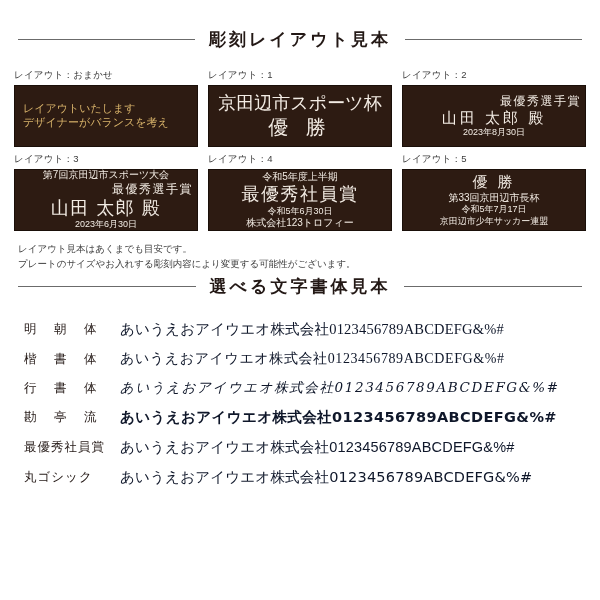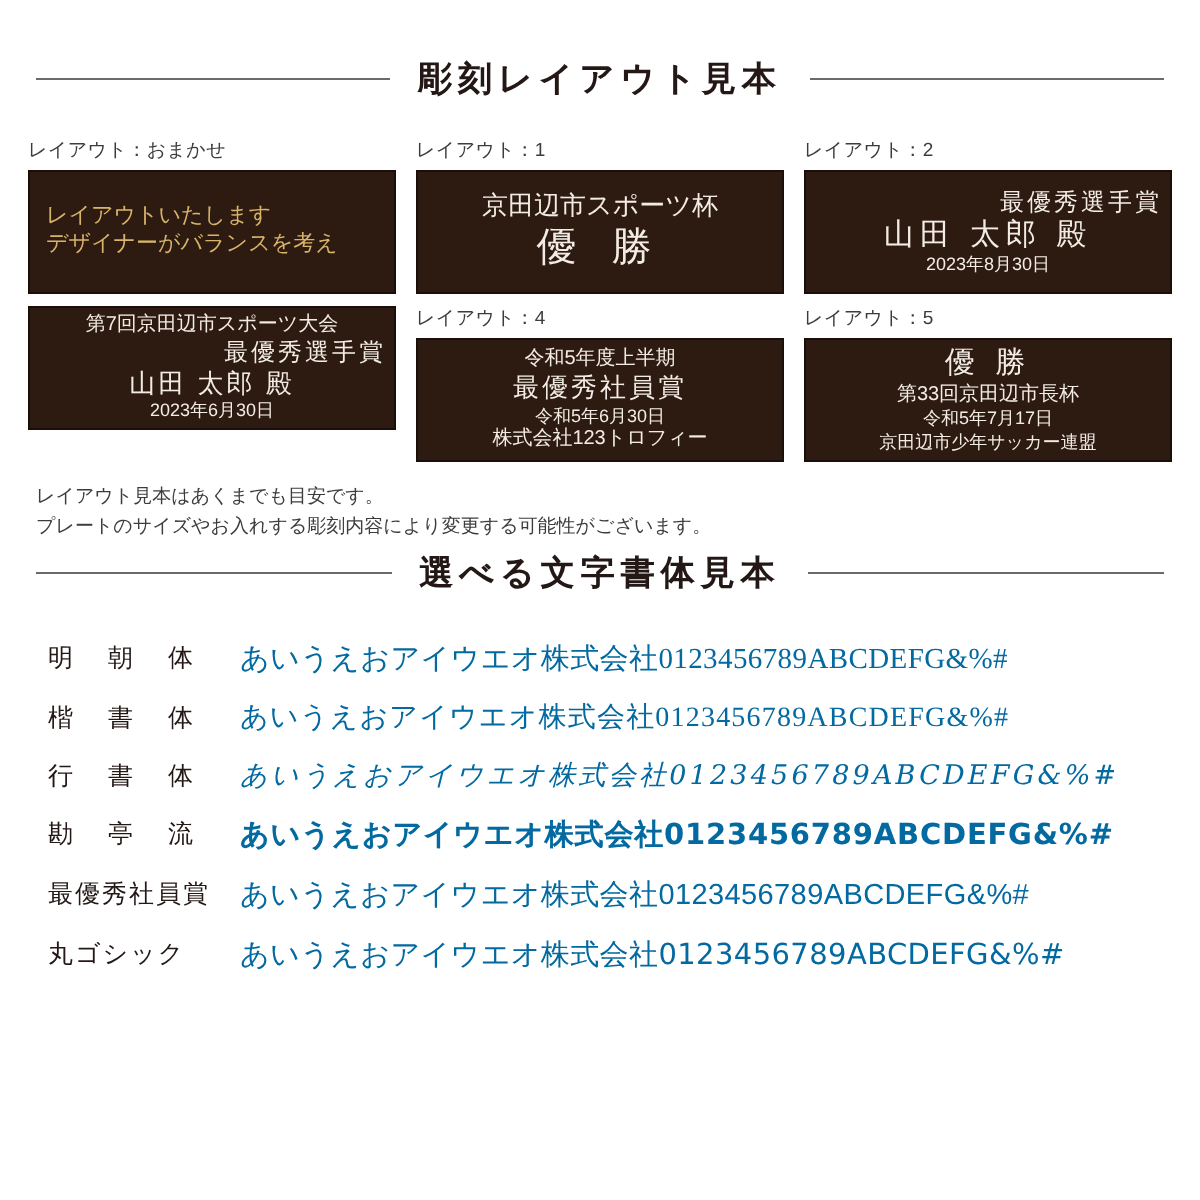--- a/index.html
+++ b/index.html
@@ -80,21 +80,21 @@
     line-height: 1.25;
     white-space: nowrap;
   }
   .ln.gold {
     color: #d8b36a;
   }
   .ln.s9 { font-size: 9px; }
   .ln.s10 { font-size: 10px; }
   .ln.s11 { font-size: 11px; }
   .ln.s12 { font-size: 12px; text-align: right; }
-  .ln.s13 { font-size: 13px; }
+  .ln.s13 { font-size: 18px; }
   .ln.s15 { font-size: 15px; }
   .ln.s20 { font-size: 20px; letter-spacing: 6px; }
   .ln.wide { letter-spacing: 3px; }
   .ln.wide2 { letter-spacing: 1.5px; }
   .ln.left { text-align: left; padding-left: 8px; }
 
   .notes {
     margin: 10px 18px 0 18px;
     font-size: 9.5px;
     line-height: 1.6;
@@ -120,21 +120,21 @@
     color: #231815;
     letter-spacing: 1px;
     white-space: nowrap;
   }
   .font-name.spread {
     letter-spacing: 7px;
   }
   .font-sample {
     flex: 1 1 auto;
     font-size: 14.5px;
-    color: #0369a1;
+    color: #0f172a;
     white-space: nowrap;
     letter-spacing: 0.2px;
   }
   .f-mincho { font-family: "Liberation Serif", "DejaVu Serif", serif; }
   .f-kaisho { font-family: "Liberation Serif", "DejaVu Serif", serif; font-size: 14px; letter-spacing: 0.6px; }
   .f-gyosho { font-family: "DejaVu Serif", serif; font-style: italic; font-size: 13.5px; letter-spacing: 1.6px; }
   .f-kantei { font-family: "DejaVu Sans", sans-serif; font-weight: bold; font-size: 14.5px; letter-spacing: 0.4px; }
   .f-kakugo { font-family: "Liberation Sans", sans-serif; font-size: 14.5px; }
   .f-marugo { font-family: "DejaVu Sans", sans-serif; font-size: 14.5px; }
 </style>
@@ -172,20 +172,21 @@
     <div class="layout-cell">
       <div class="cell-label">レイアウト：2</div>
       <div class="plate">
         <div class="ln s12 wide2">最優秀選手賞</div>
         <div class="ln s15 wide">山田 太郎 殿</div>
         <div class="ln s9">2023年8月30日</div>
       </div>
     </div>
 
     <div class="layout-cell">
+      <div class="cell-label">レイアウト：3</div>
       <div class="plate">
         <div class="ln s10">第7回京田辺市スポーツ大会</div>
         <div class="ln s12 wide2">最優秀選手賞</div>
         <div class="ln s13 wide2">山田 太郎 殿</div>
         <div class="ln s9">2023年6月30日</div>
       </div>
     </div>
 
     <div class="layout-cell">
       <div class="cell-label">レイアウト：4</div>

